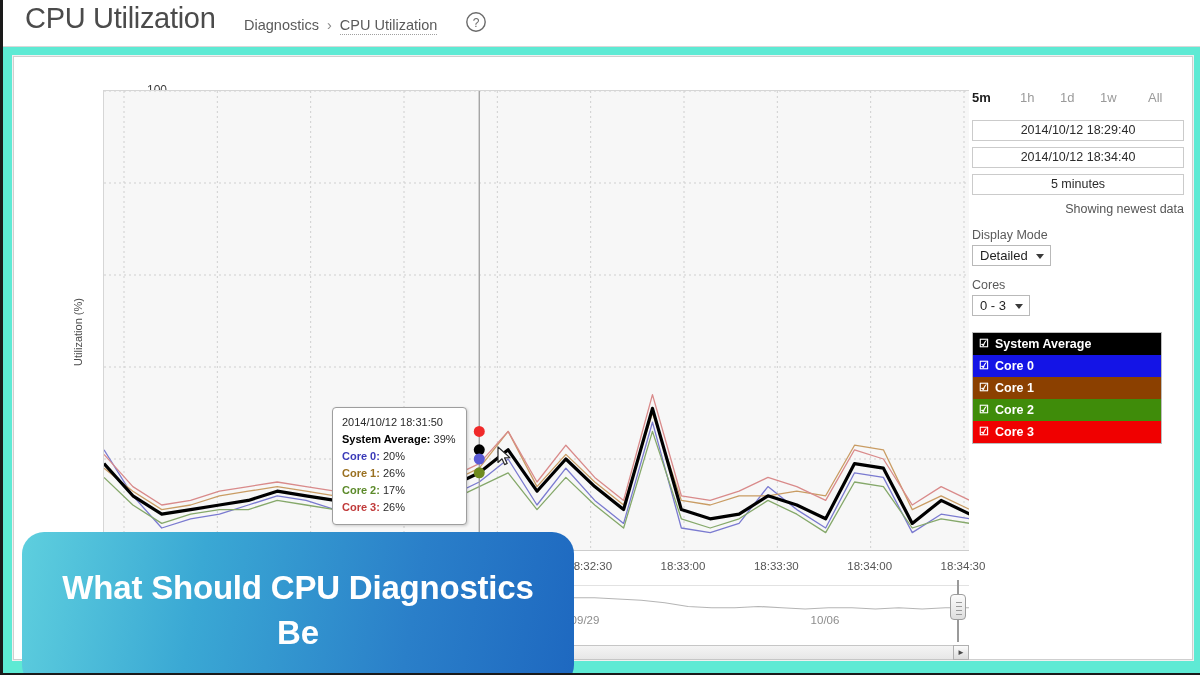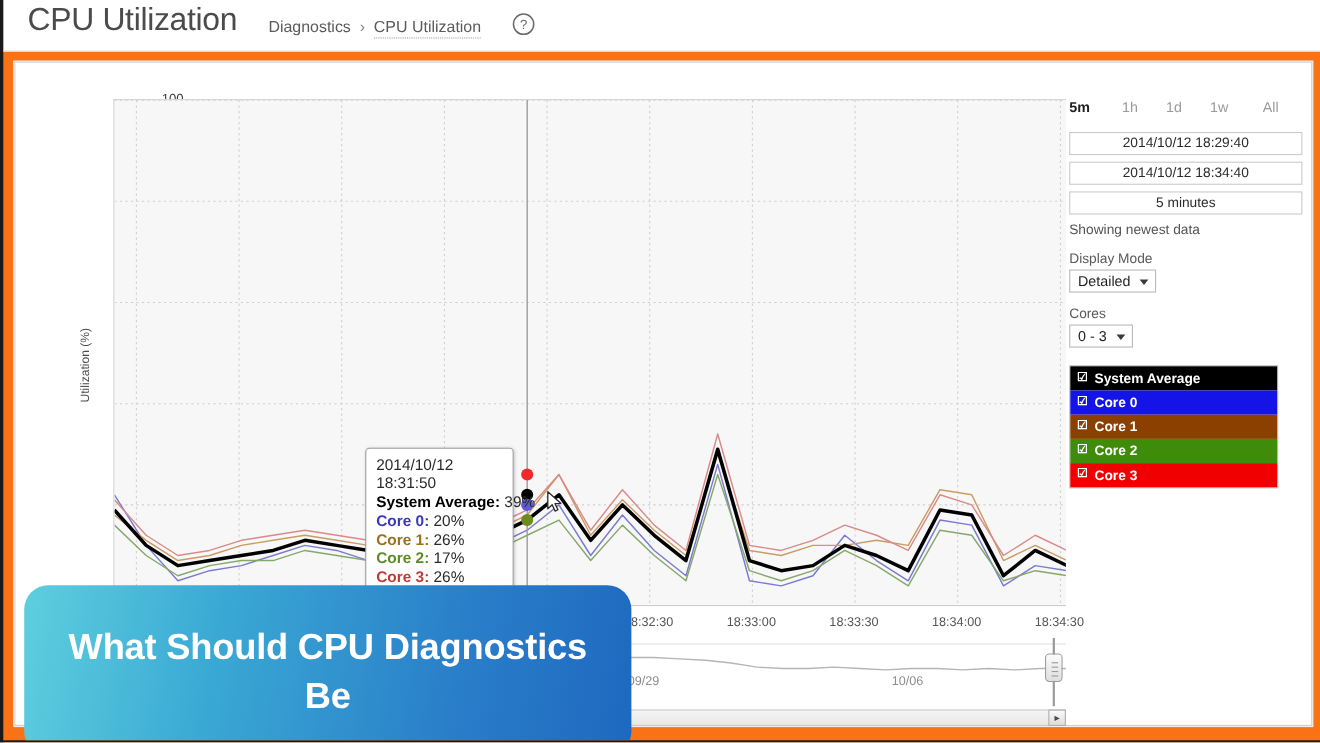--- a/index.html
+++ b/index.html
@@ -6,21 +6,21 @@
   html, body {
     margin: 0; padding: 0;
     width: 1200px; height: 675px;
     background: #ffffff;
     font-family: "Liberation Sans", sans-serif;
     overflow: hidden;
   }
   #root {
     position: relative;
     width: 1200px; height: 675px;
-    background: #f97316;
+    background: #5eead4;
     border-left: 3px solid #1a1a1a;
     border-bottom: 2px solid #1a1a1a;
     overflow: hidden;
   }
 
   
   #header {
     position: absolute; left: 0; top: 0;
     width: 1200px; height: 47px;
     background: #ffffff;
@@ -169,21 +169,21 @@
     height: 21px;
     background: #ffffff;
     border: 1px solid #cbcbcb;
     font-size: 12.5px; color: #2b2b2b;
     text-align: center;
     line-height: 19px;
   }
   #showing-note {
     margin-top: 7px;
     font-size: 12.5px; color: #555555;
-    text-align: left;
+    text-align: right;
   }
   .ctrl-label {
     margin-top: 12px;
     font-size: 12.5px; color: #5a5a5a;
   }
   .ctrl-select {
     position: relative;
     margin-top: 3px;
     display: inline-block;
     height: 21px;
@@ -226,21 +226,21 @@
 
   
   #tooltip {
     position: absolute; left: 318px; top: 350px;
     width: 135px;
     padding: 6px 9px 8px 9px;
     background: #ffffff;
     border: 1px solid #9e9e9e;
     border-radius: 4px;
     box-shadow: 1px 1px 3px rgba(0,0,0,0.18);
-    font-size: 14px;
+    font-size: 11px;
     line-height: 17px;
     z-index: 40;
   }
   #tooltip .tt-time { color: #2a2a2a; }
   #tooltip .tt-row { white-space: nowrap; }
   #tooltip .tt-key { font-weight: bold; }
   #tooltip .tt-val { color: #2a2a2a; }
 
   
   #cursor {

